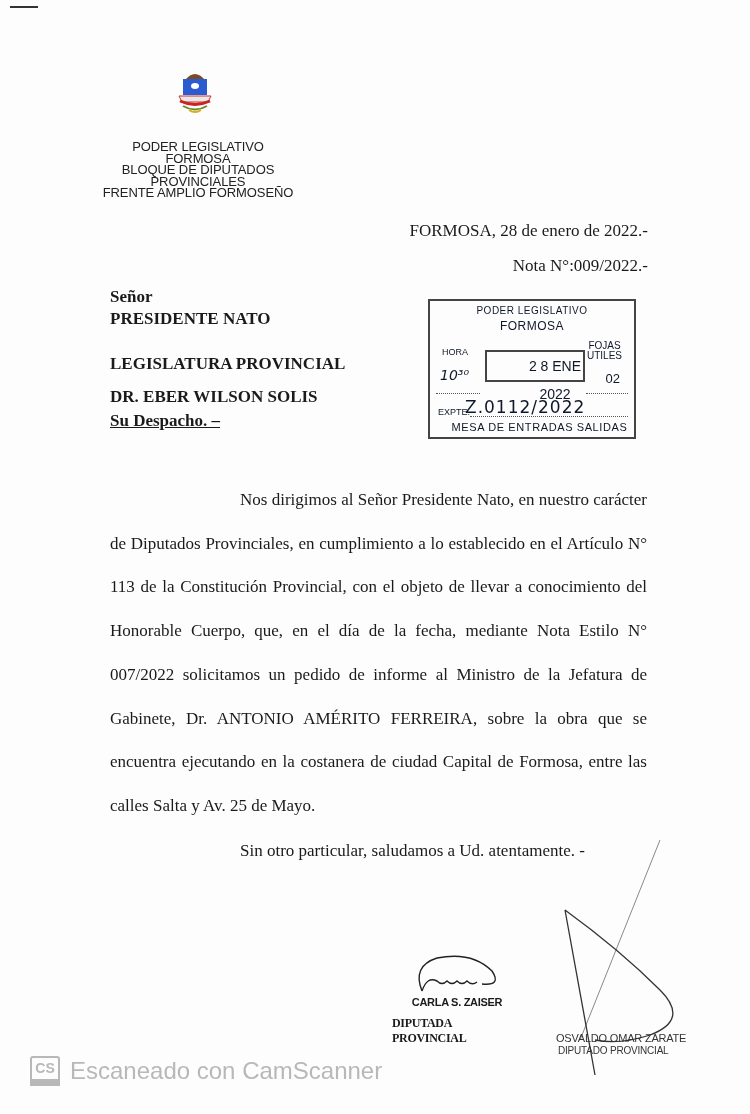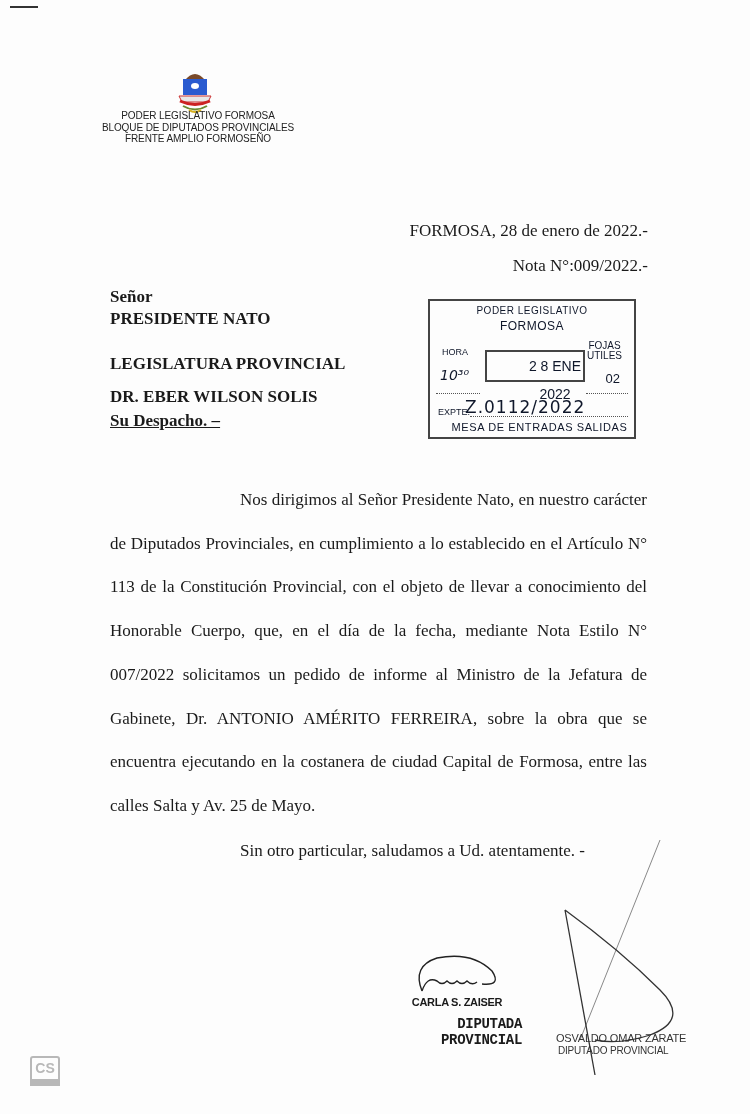--- a/index.html
+++ b/index.html
@@ -6,23 +6,23 @@
     body {
       width: 750px; height: 1114px; position: relative; overflow: hidden;
       background: #fdfdfd;
       font-family: "Liberation Serif", "DejaVu Serif", serif;
       color: #1a1a1a;
     }
     .abs { position: absolute; }
     .corner-mark { left: 10px; top: 6px; width: 28px; height: 2px; background: #333; }
     .logo { left: 175px; top: 66px; width: 40px; height: 50px; }
     .header-lines {
-      left: 100px; top: 110px; width: 196px; text-align: center;
+      left: 100px; top: 141px; width: 196px; text-align: center;
       font-family: "Liberation Sans", "DejaVu Sans", sans-serif;
-      font-size: 10px; line-height: 11.5px; color: #222; letter-spacing: -0.1px;
+      font-size: 13px; line-height: 11.5px; color: #222; letter-spacing: -0.1px;
     }
     .date { right: 102px; top: 221px; font-size: 17px; }
     .nota { right: 102px; top: 256px; font-size: 17px; }
     .addr { left: 110px; font-weight: bold; font-size: 17px; }
     .addr.l0 { top: 287px; }
     .addr.l1 { top: 309px; }
     .addr.l2 { top: 354px; }
     .addr.l3 { top: 387px; }
     .addr.l4 { top: 411px; text-decoration: underline; text-align: center; }
     .stamp {
@@ -53,22 +53,22 @@
     }
     .para p { margin: 0; text-indent: 130px; }
     .para { top: 478px; }
     .closing { left: 240px; top: 841px; font-size: 17px; }
     .sig1 { left: 392px; top: 946px; width: 130px; height: 90px; }
     .sig1 .name {
       position:absolute; left:0; right:0; top:50px; text-align:center;
       font-family:"Liberation Sans", sans-serif; font-weight:bold; font-size:11px; letter-spacing:-0.3px;
     }
     .sig1 .role {
-      position:absolute; left:0; right:0; top:70px; text-align:right;
-      font-family:Liberation Mono, monospace; font-weight:bold; font-size:14px; letter-spacing:-0.3px;
+      position:absolute; left:0; right:0; top:70px; text-align:left;
+      font-family:Liberation Serif, serif; font-weight:bold; font-size:12px; letter-spacing:-0.3px;
     }
     .sig2 { left: 540px; top: 840px; width: 180px; height: 240px; }
     .sig2 .name {
       position:absolute; left:16px; top:192px;
       font-family:"Liberation Sans", sans-serif; font-size:11px; color:#333; letter-spacing:-0.2px;
     }
     .sig2 .role {
       position:absolute; left:18px; top:205px;
       font-family:"Liberation Sans", sans-serif; font-size:10px; color:#333; letter-spacing:-0.2px;
     }
@@ -153,13 +153,14 @@
   <svg width="180" height="240" style="position:absolute;left:0;top:0" viewBox="0 0 180 240">
     <path d="M120 0 L40 200" stroke="#888" stroke-width="1" fill="none"></path>
     <path d="M25 70 Q80 110 120 150 Q150 180 110 195 Q80 205 55 200 M25 70 L55 235" stroke="#333" stroke-width="1.3" fill="none"></path>
   </svg>
   <div class="name">OSVALDO OMAR ZARATE</div>
   <div class="role">DIPUTADO PROVINCIAL</div>
 </div>
 
 <div class="abs scanner">
   <div class="cs">CS</div>
+  <span>Escaneado con CamScanner</span>
 </div>
 
 </body></html>

